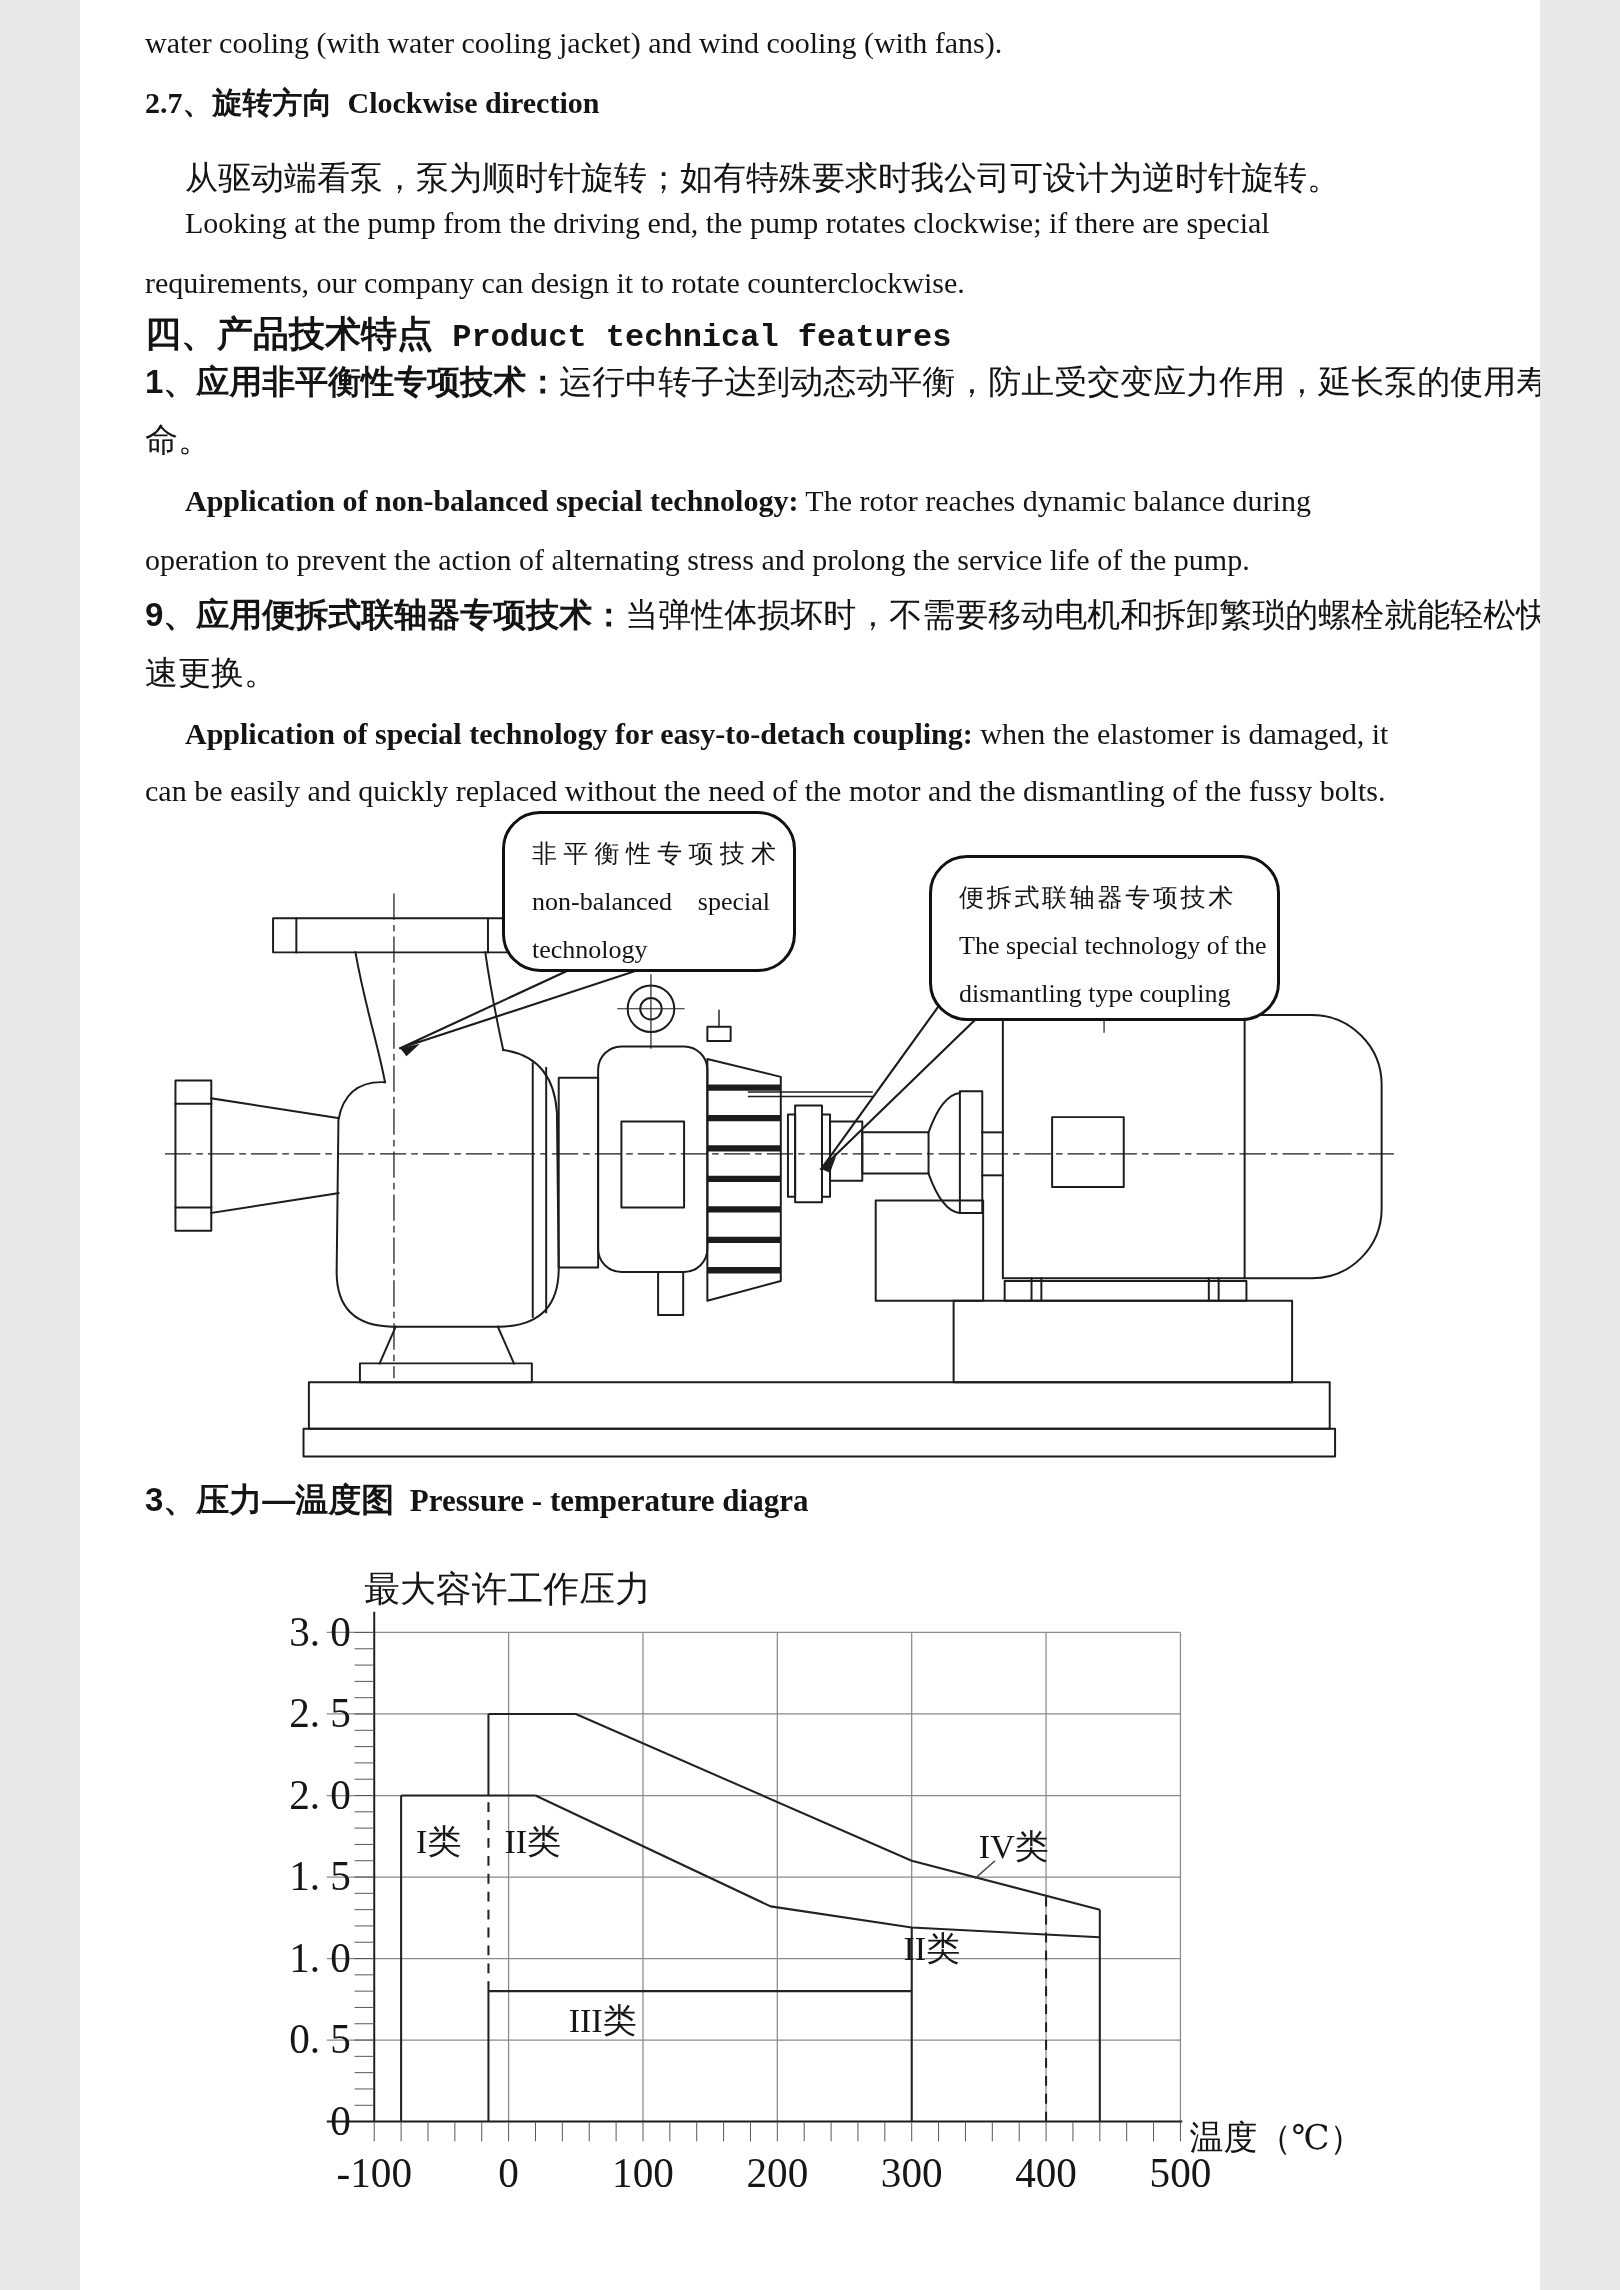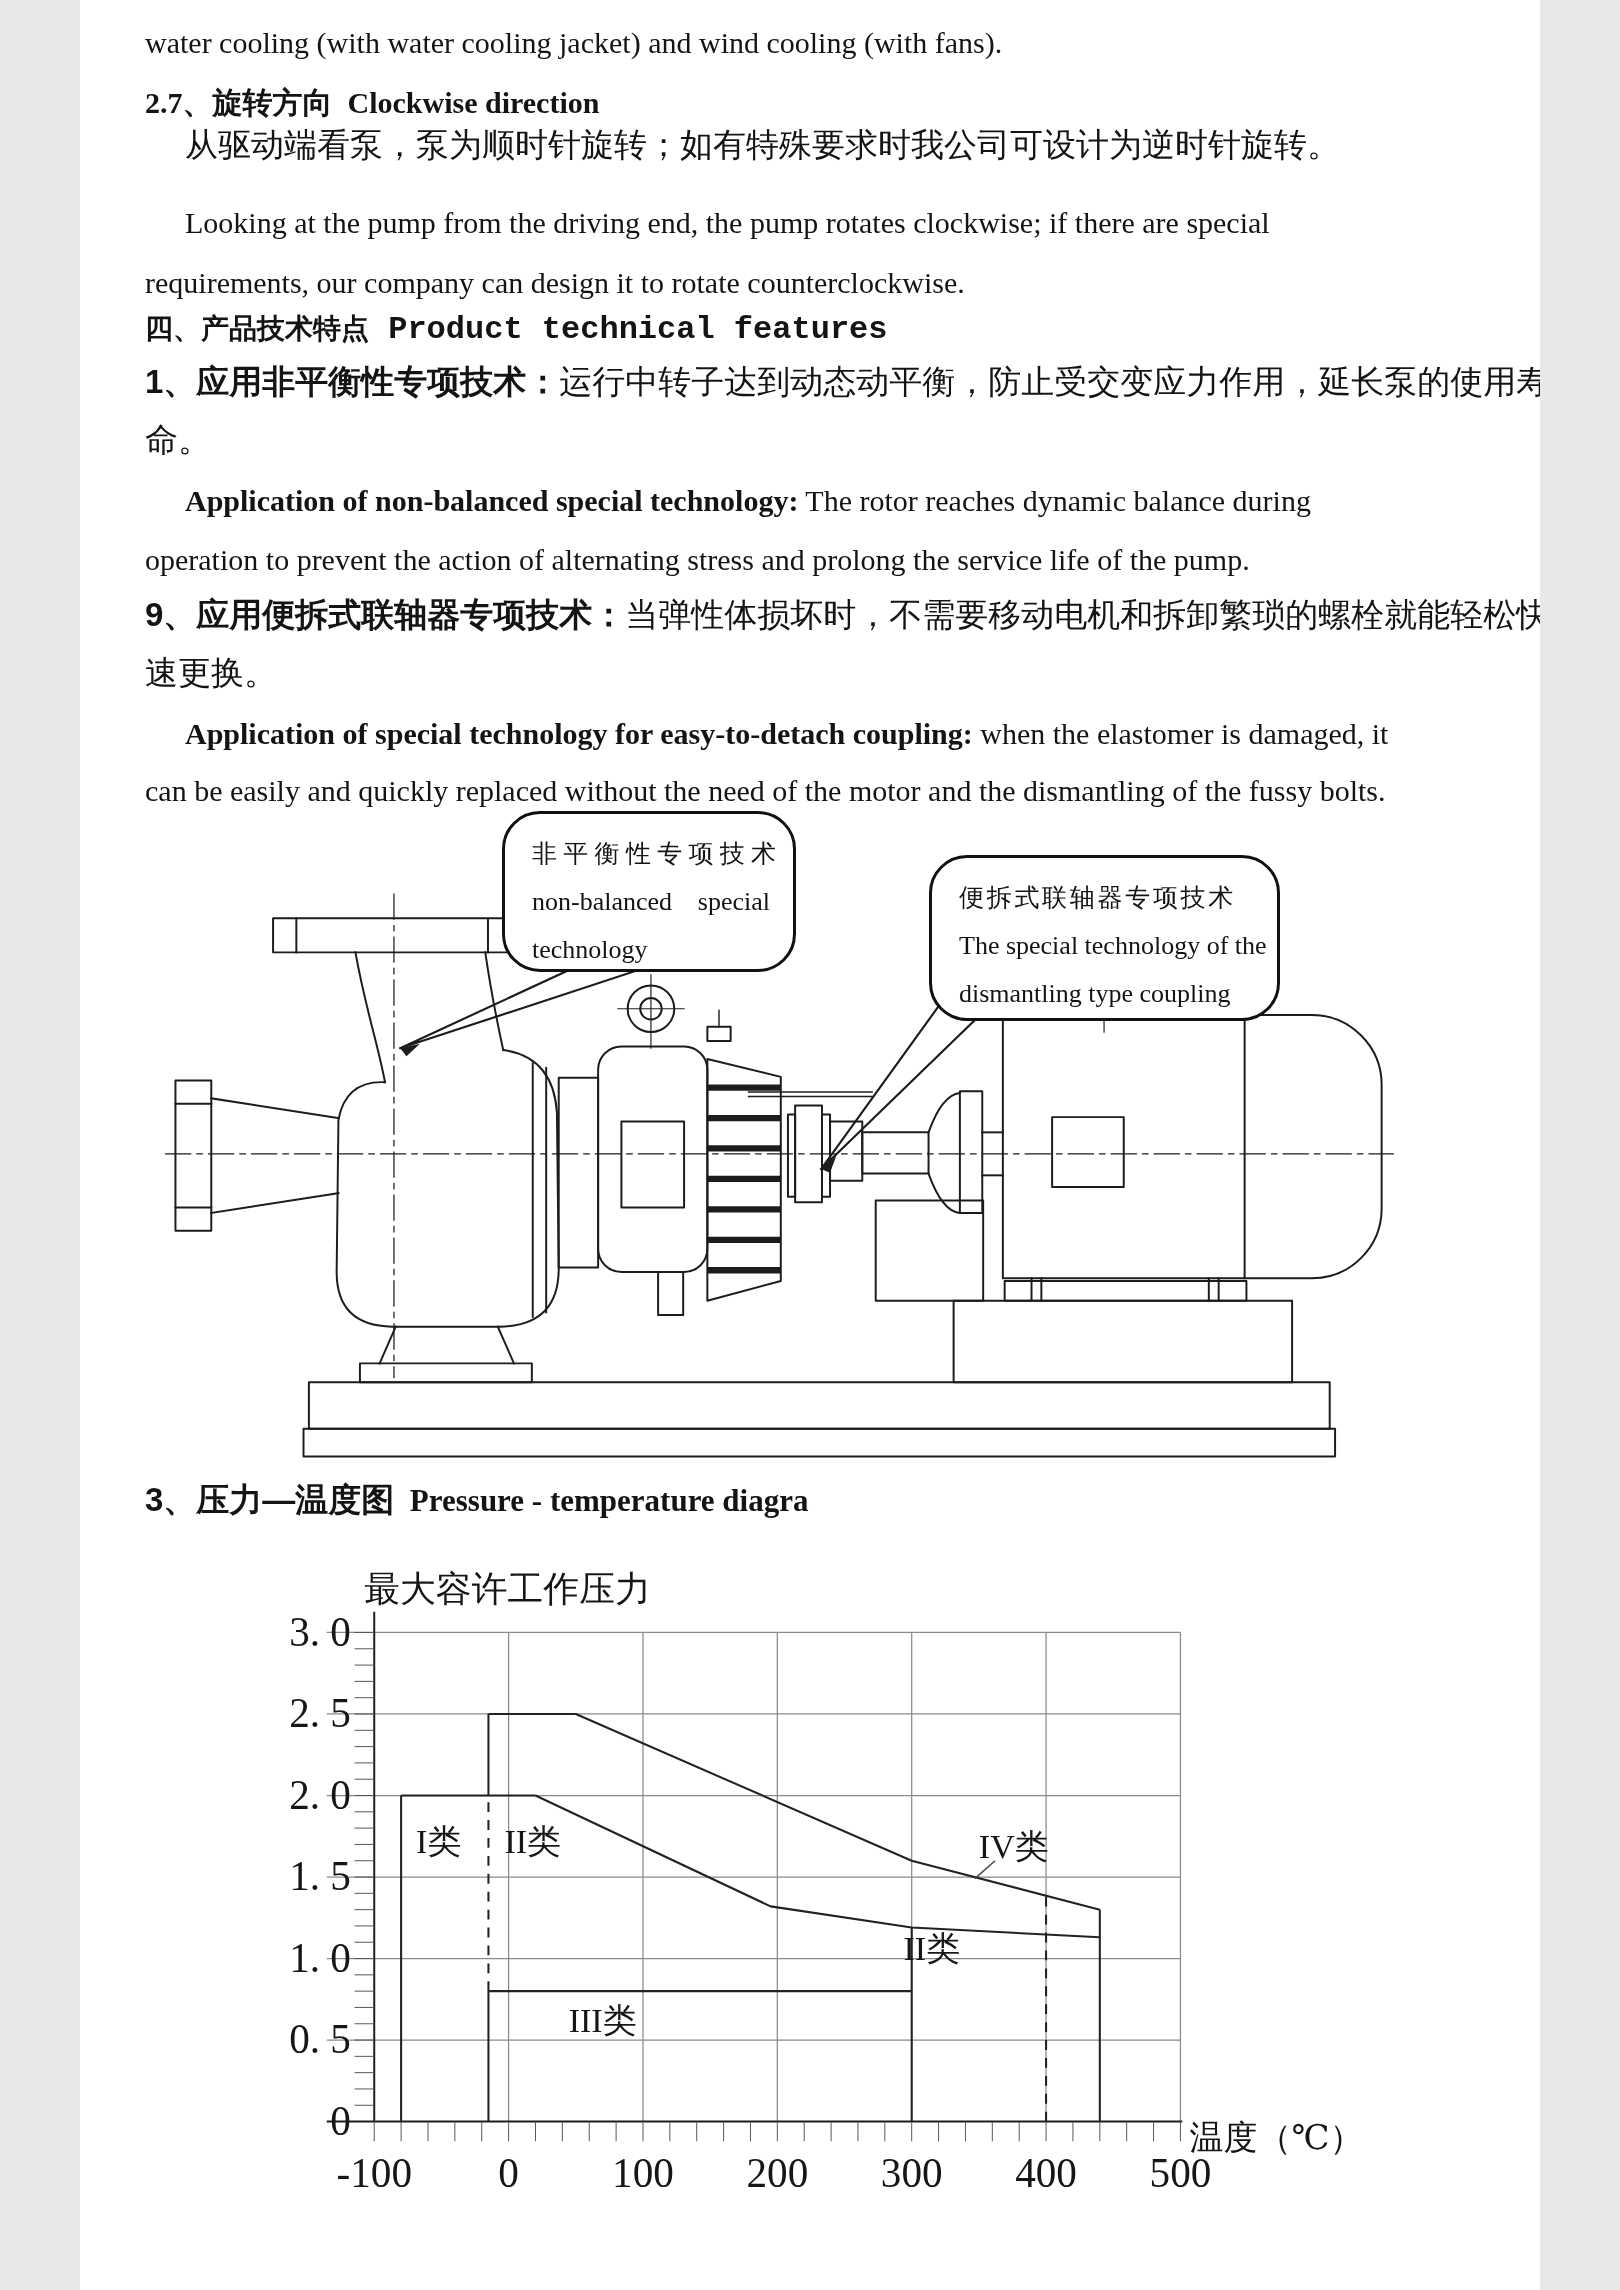--- a/index.html
+++ b/index.html
@@ -29,26 +29,26 @@
 </style>
 </head>
 <body>
 
 <div class="page">
 
   <div class="tline lat" style="top:21.5px">water cooling (with water cooling jacket) and wind cooling (with fans).</div>
 
   <div class="tline lat b" style="top:82px"><span>2.7、旋转方向</span>&nbsp;&nbsp;<span>Clockwise direction</span></div>
 
-  <div class="tline cjk ind" style="top:124px;width:1254px">从驱动端看泵，泵为顺时针旋转；如有特殊要求时我公司可设计为逆时针旋转。</div>
+  <div class="tline cjk ind" style="top:157px;width:1254px">从驱动端看泵，泵为顺时针旋转；如有特殊要求时我公司可设计为逆时针旋转。</div>
 
   <div class="tline lat jline ind" style="top:202px">Looking at the pump from the driving end, the pump rotates clockwise; if there are special</div>
   <div class="tline lat" style="top:262px">requirements, our company can design it to rotate counterclockwise.</div>
 
-  <div class="tline" style="top:310px"><span class="hei" style="font-size:28px">四、产品技术特点</span><span class="mono" style="font-size:32px"> </span><span class="mono" style="font-size:32px;font-weight:bold">Product technical features</span></div>
+  <div class="tline" style="top:310px"><span class="hei" style="font-size:36px">四、产品技术特点</span><span class="mono" style="font-size:32px"> </span><span class="mono" style="font-size:32px;font-weight:bold">Product technical features</span></div>
 
   <div class="tline cjk jline" style="top:360px"><span class="hei">1、应用非平衡性专项技术：</span><span>运行中转子达到动态动平衡，防止受交变应力作用，延长泵的使用寿</span></div>
   <div class="tline cjk" style="top:419px">命。</div>
 
   <div class="tline lat jline ind" style="top:480px"><span class="b">Application of non-balanced special technology:</span><span> The rotor reaches dynamic balance during</span></div>
   <div class="tline lat" style="top:539px">operation to prevent the action of alternating stress and prolong the service life of the pump.</div>
 
   <div class="tline cjk jline" style="top:593px"><span class="hei">9、应用便拆式联轴器专项技术：</span><span>当弹性体损坏时，不需要移动电机和拆卸繁琐的螺栓就能轻松快</span></div>
   <div class="tline cjk" style="top:652px">速更换。</div>
 

